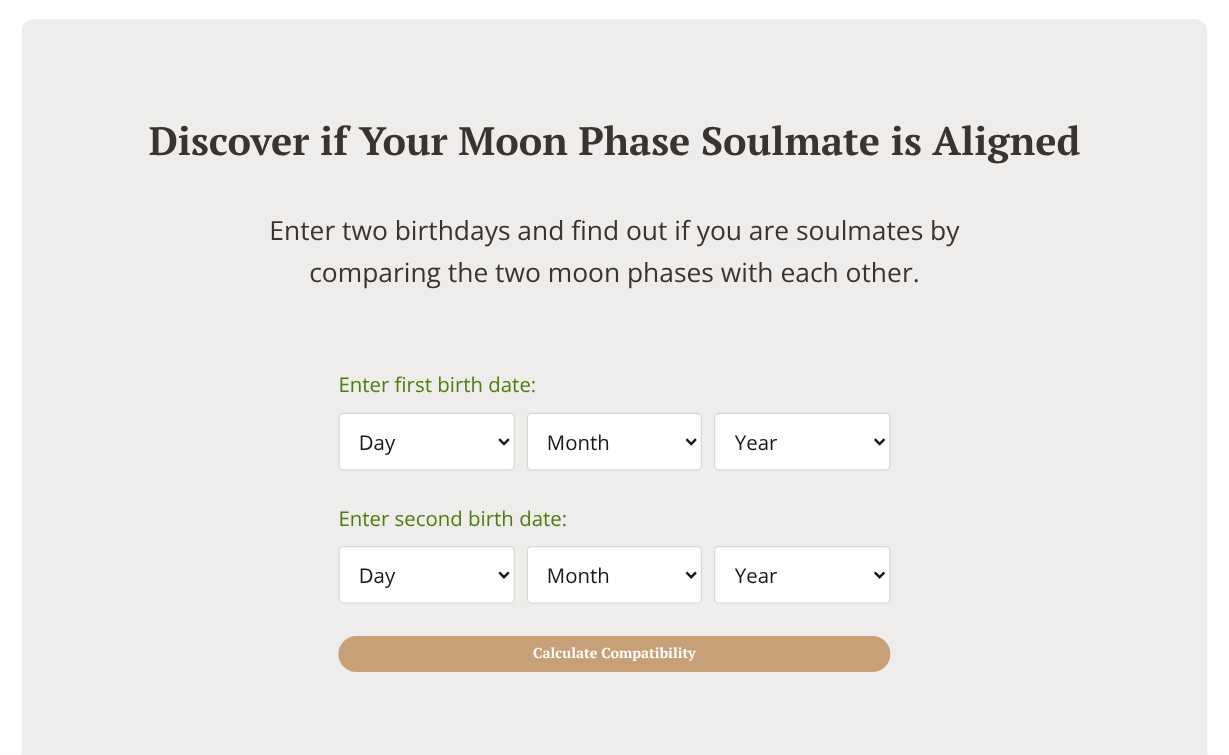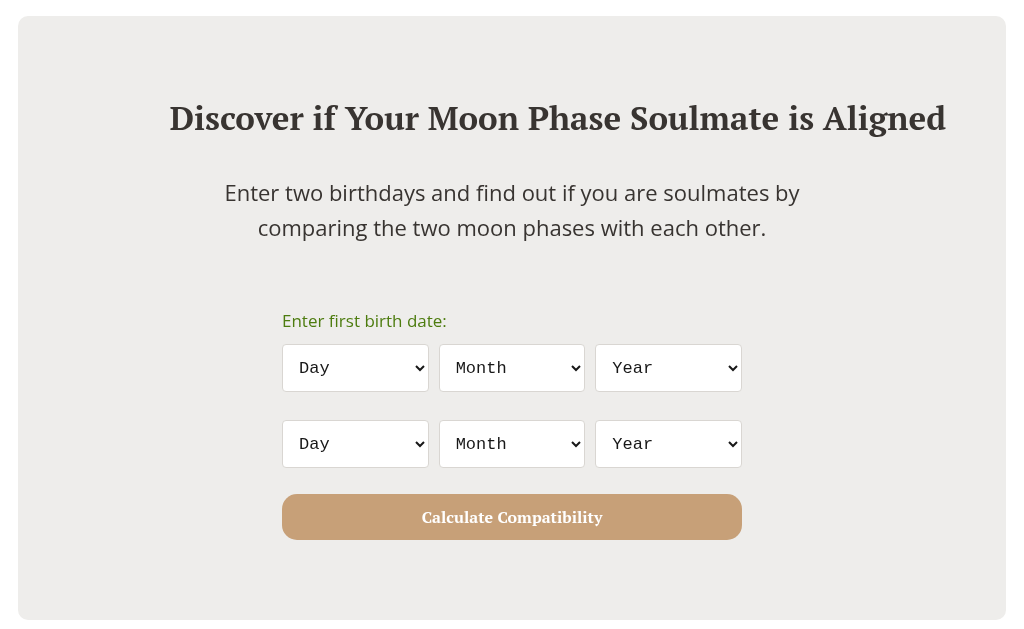--- a/index.html
+++ b/index.html
@@ -20,21 +20,20 @@
       margin: 16px 18px;
       padding: 80px 60px 80px 60px;
       text-align: center;
     }
     .title {
       font-family: 'PT Serif', 'Georgia', serif;
       font-weight: 700;
       font-size: 33px;
       color: #383431;
       margin-bottom: 36px;
-      text-align: right;
     }
     .subtitle {
       font-size: 22px;
       color: #383431;
       line-height: 1.6;
       max-width: 640px;
       margin: 0 auto 64px auto;
     }
     .form-container {
       max-width: 460px;
@@ -47,45 +46,44 @@
       margin-bottom: 12px;
       display: block;
     }
     .select-row {
       display: flex;
       gap: 10px;
       margin-bottom: 28px;
     }
     .select-wrap {
       flex: 1;
-      font-family: Liberation Mono, monospace;
     }
     select {
       width: 100%;
       height: 48px;
       padding: 0 12px;
       font-size: 17px;
       color: #181818;
       background: #ffffff;
       border: 1px solid #d9d6d2;
       border-radius: 4px;
       appearance: auto;
       cursor: pointer;
       font-family: inherit;
     }
     .submit-btn {
       width: 100%;
-      height: 46px;
+      height: 30px;
       background: #c7a078;
       color: #ffffff;
       border: none;
       border-radius: 15px;
       font-family: 'PT Serif', 'Georgia', serif;
       font-weight: 700;
-      font-size: 16px;
+      font-size: 12px;
       cursor: pointer;
       margin-top: -2px;
     }
   </style>
 </head>
 <body>
 
 <div class="card">
   <h2 class="title">Discover if Your Moon Phase Soulmate is Aligned</h2>
   <p class="subtitle">Enter two birthdays and find out if you are soulmates by comparing the two moon phases with each other.</p>
@@ -104,20 +102,21 @@
           <option>Month</option>
         </select>
       </div>
       <div class="select-wrap">
         <select>
           <option>Year</option>
         </select>
       </div>
     </div>
 
+    <label class="field-label">Enter second birth date:</label>
     <div class="select-row">
       <div class="select-wrap">
         <select>
           <option>Day</option>
         </select>
       </div>
       <div class="select-wrap">
         <select>
           <option>Month</option>
         </select>

